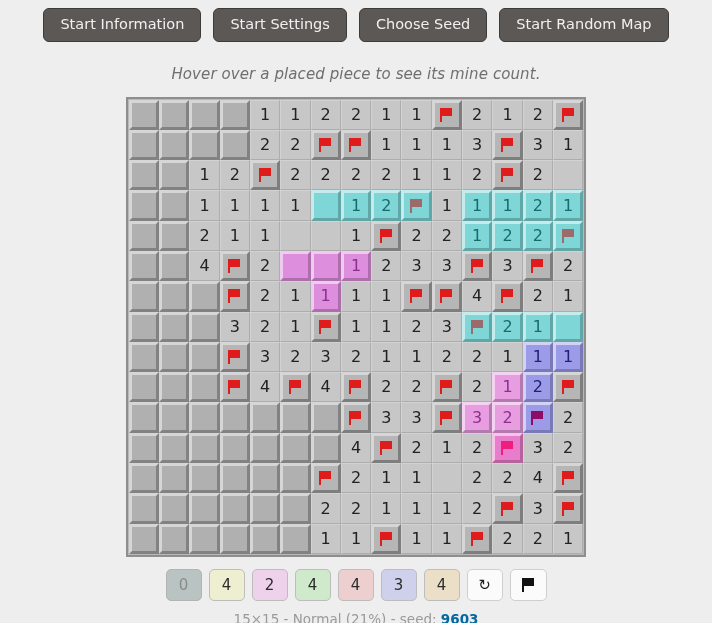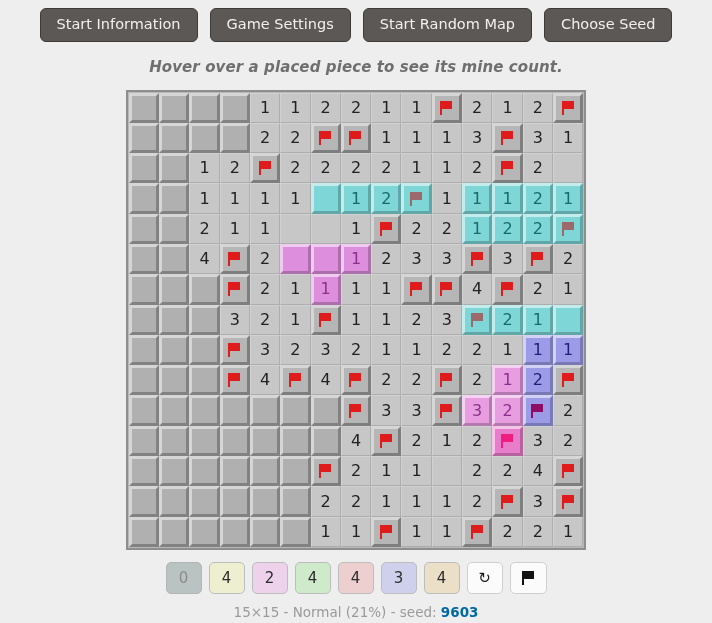--- a/index.html
+++ b/index.html
@@ -31,26 +31,25 @@
     padding: 8px 16px 9px;
     font-size: 14.5px;
     line-height: 1;
     cursor: pointer;
     white-space: nowrap;
     font-family: "DejaVu Sans", "Liberation Sans", sans-serif;
   }
 
   
   .hint {
-    margin-top: 16px;
+    margin-top: 23px;
     font-style: italic;
     font-size: 15px;
     color: #6f6f6f;
     letter-spacing: .1px;
-    font-weight: bold;
   }
 
   
   .board-wrap {
     margin-top: 14px;
     background: #b8b8b8;
     border: 2px solid #8e8e8e;
     padding: 1px;
     display: inline-block;
   }
@@ -166,23 +165,23 @@
   }
   .footer b { color: #0369a1; font-weight: bold; }
 </style>
 </head>
 <body>
 
 <div id="app">
 
   <div class="top-bar" id="top-bar">
       <button class="menu-btn">Start Information</button>
-      <button class="menu-btn">Game Settings</button>
+      <button class="menu-btn">Start Settings</button>
+      <button class="menu-btn">Choose Seed</button>
       <button class="menu-btn">Start Random Map</button>
-      <button class="menu-btn">Choose Seed</button>
     </div>
 
   <div class="hint">Hover over a placed piece to see its mine count.</div>
 
   <div class="board-wrap">
     <div class="board" id="board">
         <div class="cell hidden"></div>
         <div class="cell hidden"></div>
         <div class="cell hidden"></div>
         <div class="cell hidden"></div>

